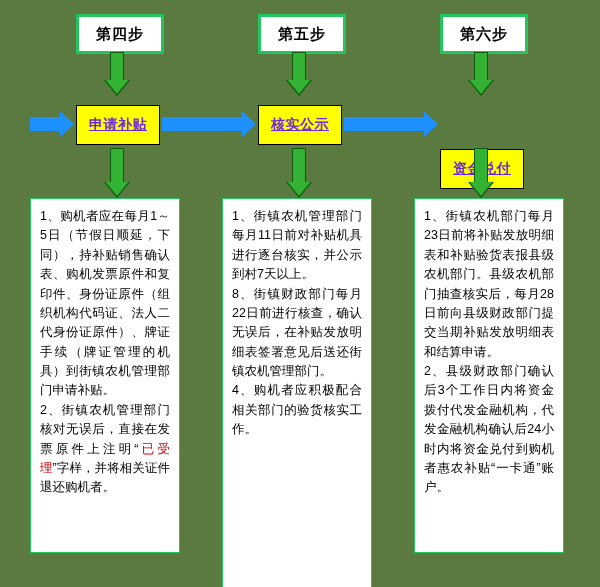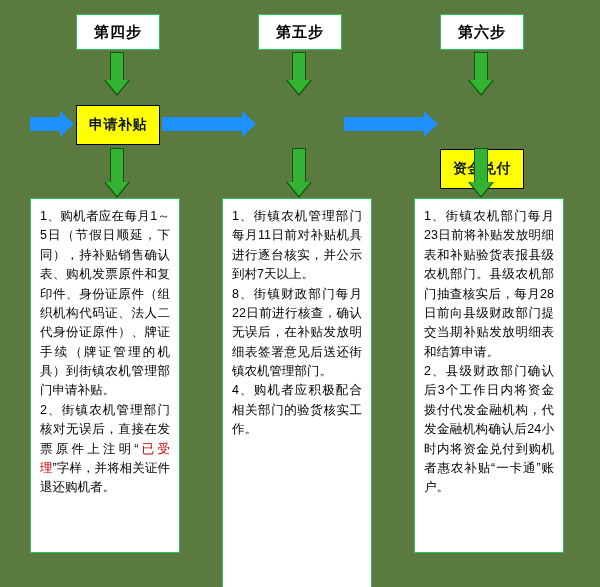--- a/index.html
+++ b/index.html
@@ -19,21 +19,21 @@
     width: 600px;
     height: 587px;
   }
 
   
   .step-header {
     position: absolute;
     width: 82px;
     height: 34px;
     background: #ffffff;
-    border: 1px solid #22c55e;
+    border: 3px solid #22c55e;
     display: flex;
     align-items: center;
     justify-content: center;
     font-size: 15px;
     font-weight: bold;
     color: #000000;
     letter-spacing: 1px;
   }
   .h1 { left: 76px;  top: 14px; }
   .h2 { left: 258px; top: 14px; justify-content: center; }
@@ -44,22 +44,23 @@
     position: absolute;
     width: 82px;
     height: 38px;
     background: #ffff00;
     border: 1px solid #000000;
     display: flex;
     align-items: center;
     justify-content: center;
     font-size: 14px;
     font-weight: bold;
-    color: #0f172a;
+    color: #6d28d9;
     letter-spacing: 0.5px;
+    text-decoration: underline;
   }
   .a1 { left: 76px;  top: 105px; }
   .a2 { left: 258px; top: 105px; }
   .a3 { left: 440px; top: 105px; margin-top: 44px; }
 
   
   .varrow {
     position: absolute;
     width: 26px;
   }
@@ -200,20 +201,23 @@
   </div>
 
   <div class="harrow h-in">
     <div class="shaft"></div>
       <div class="head"></div>
   </div>
 
   <div class="action-box a1">
     <span>申请补贴</span>
   </div>
+  <div class="action-box a2">
+    <span>核实公示</span>
+  </div>
   <div class="action-box a3">
     <span>资金兑付</span>
   </div>
 
   <div class="harrow h-12">
     <div class="shaft"></div>
       <div class="head"></div>
   </div>
   <div class="harrow h-23">
     <div class="shaft"></div>

